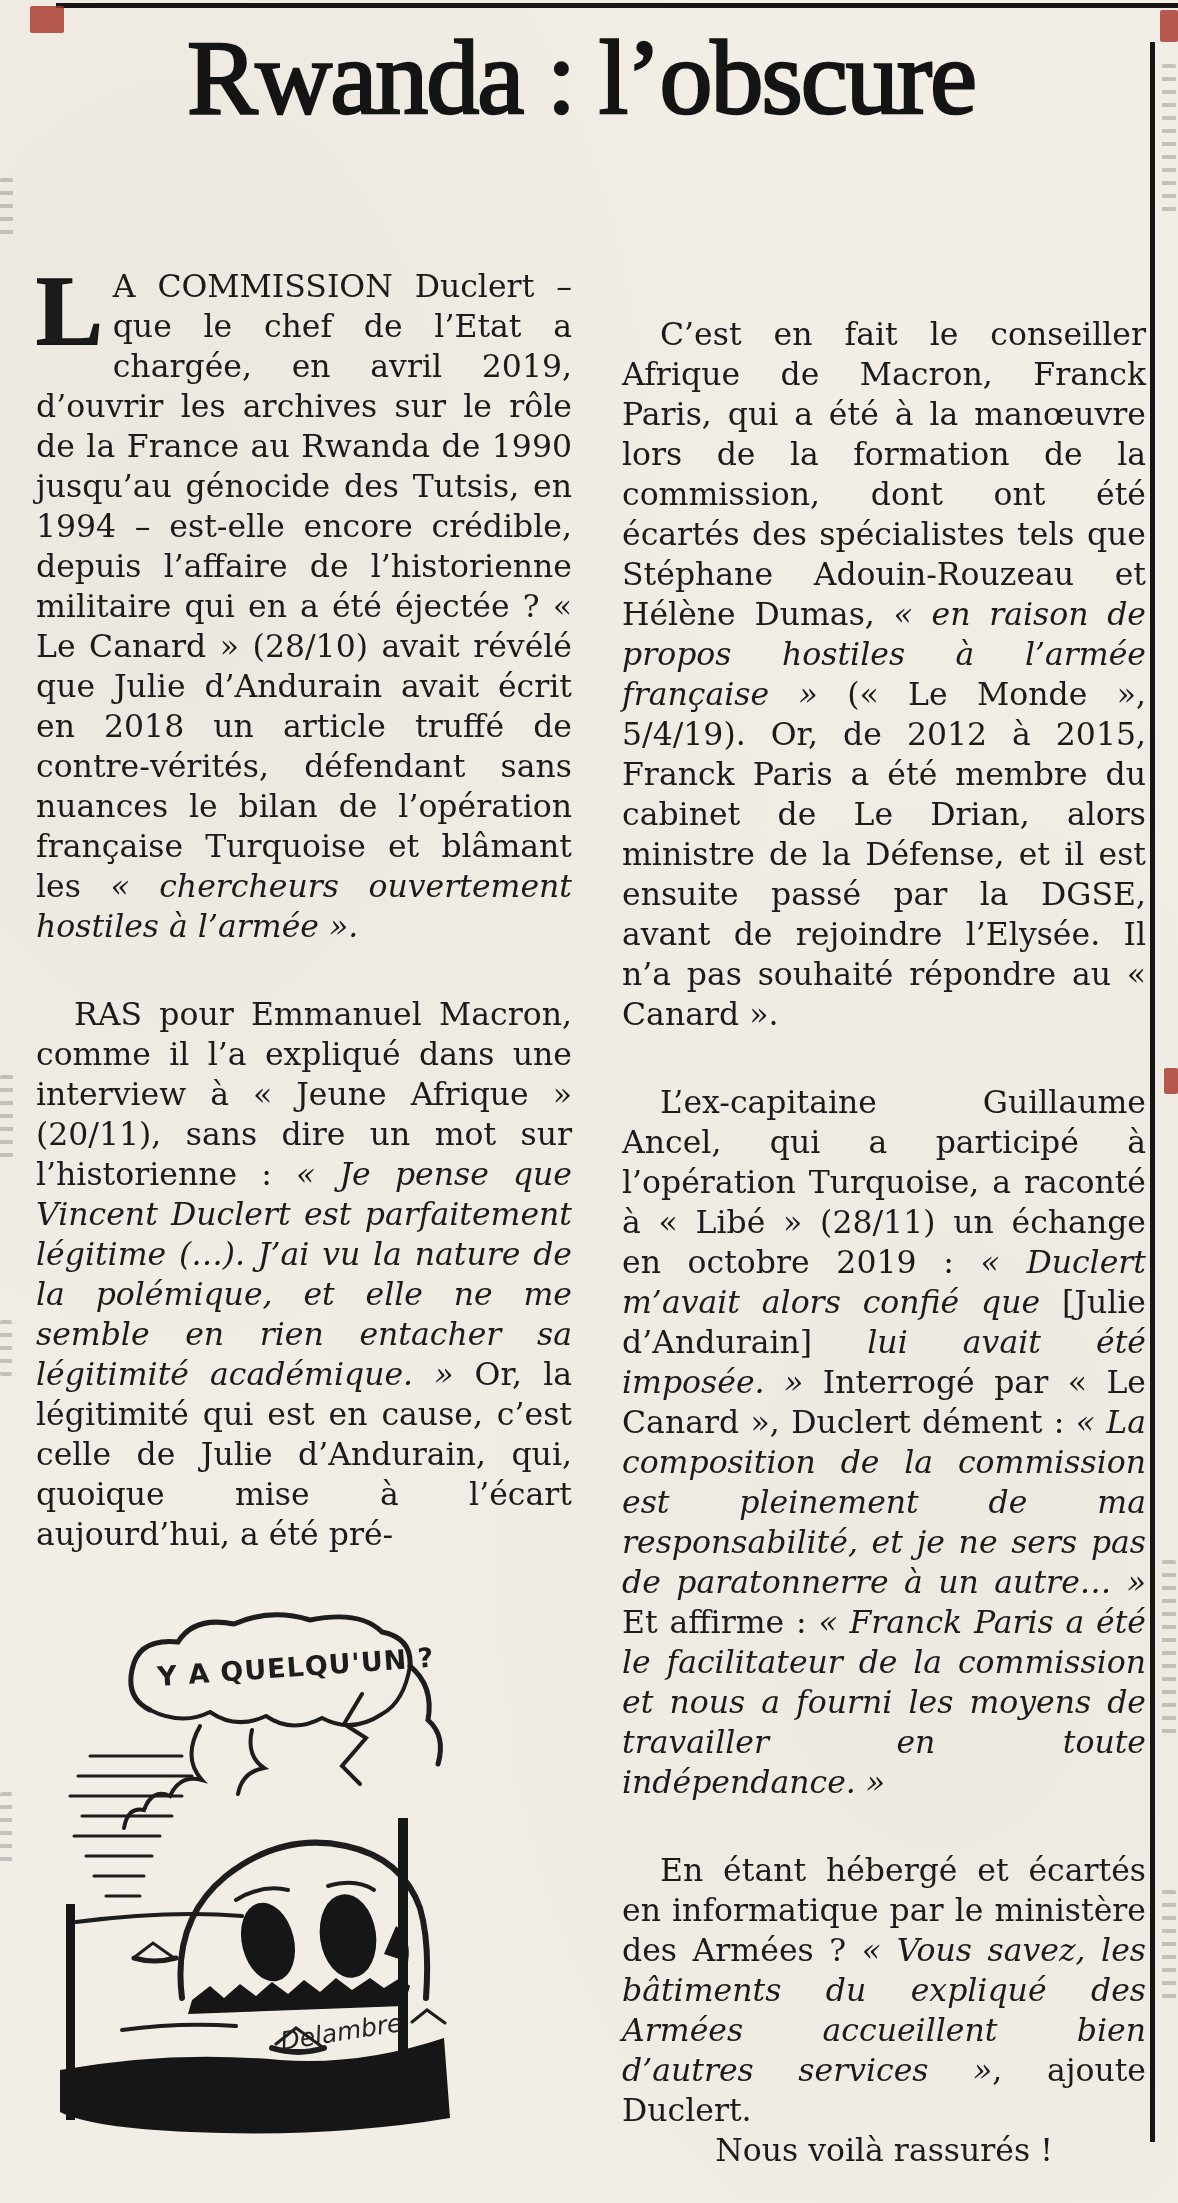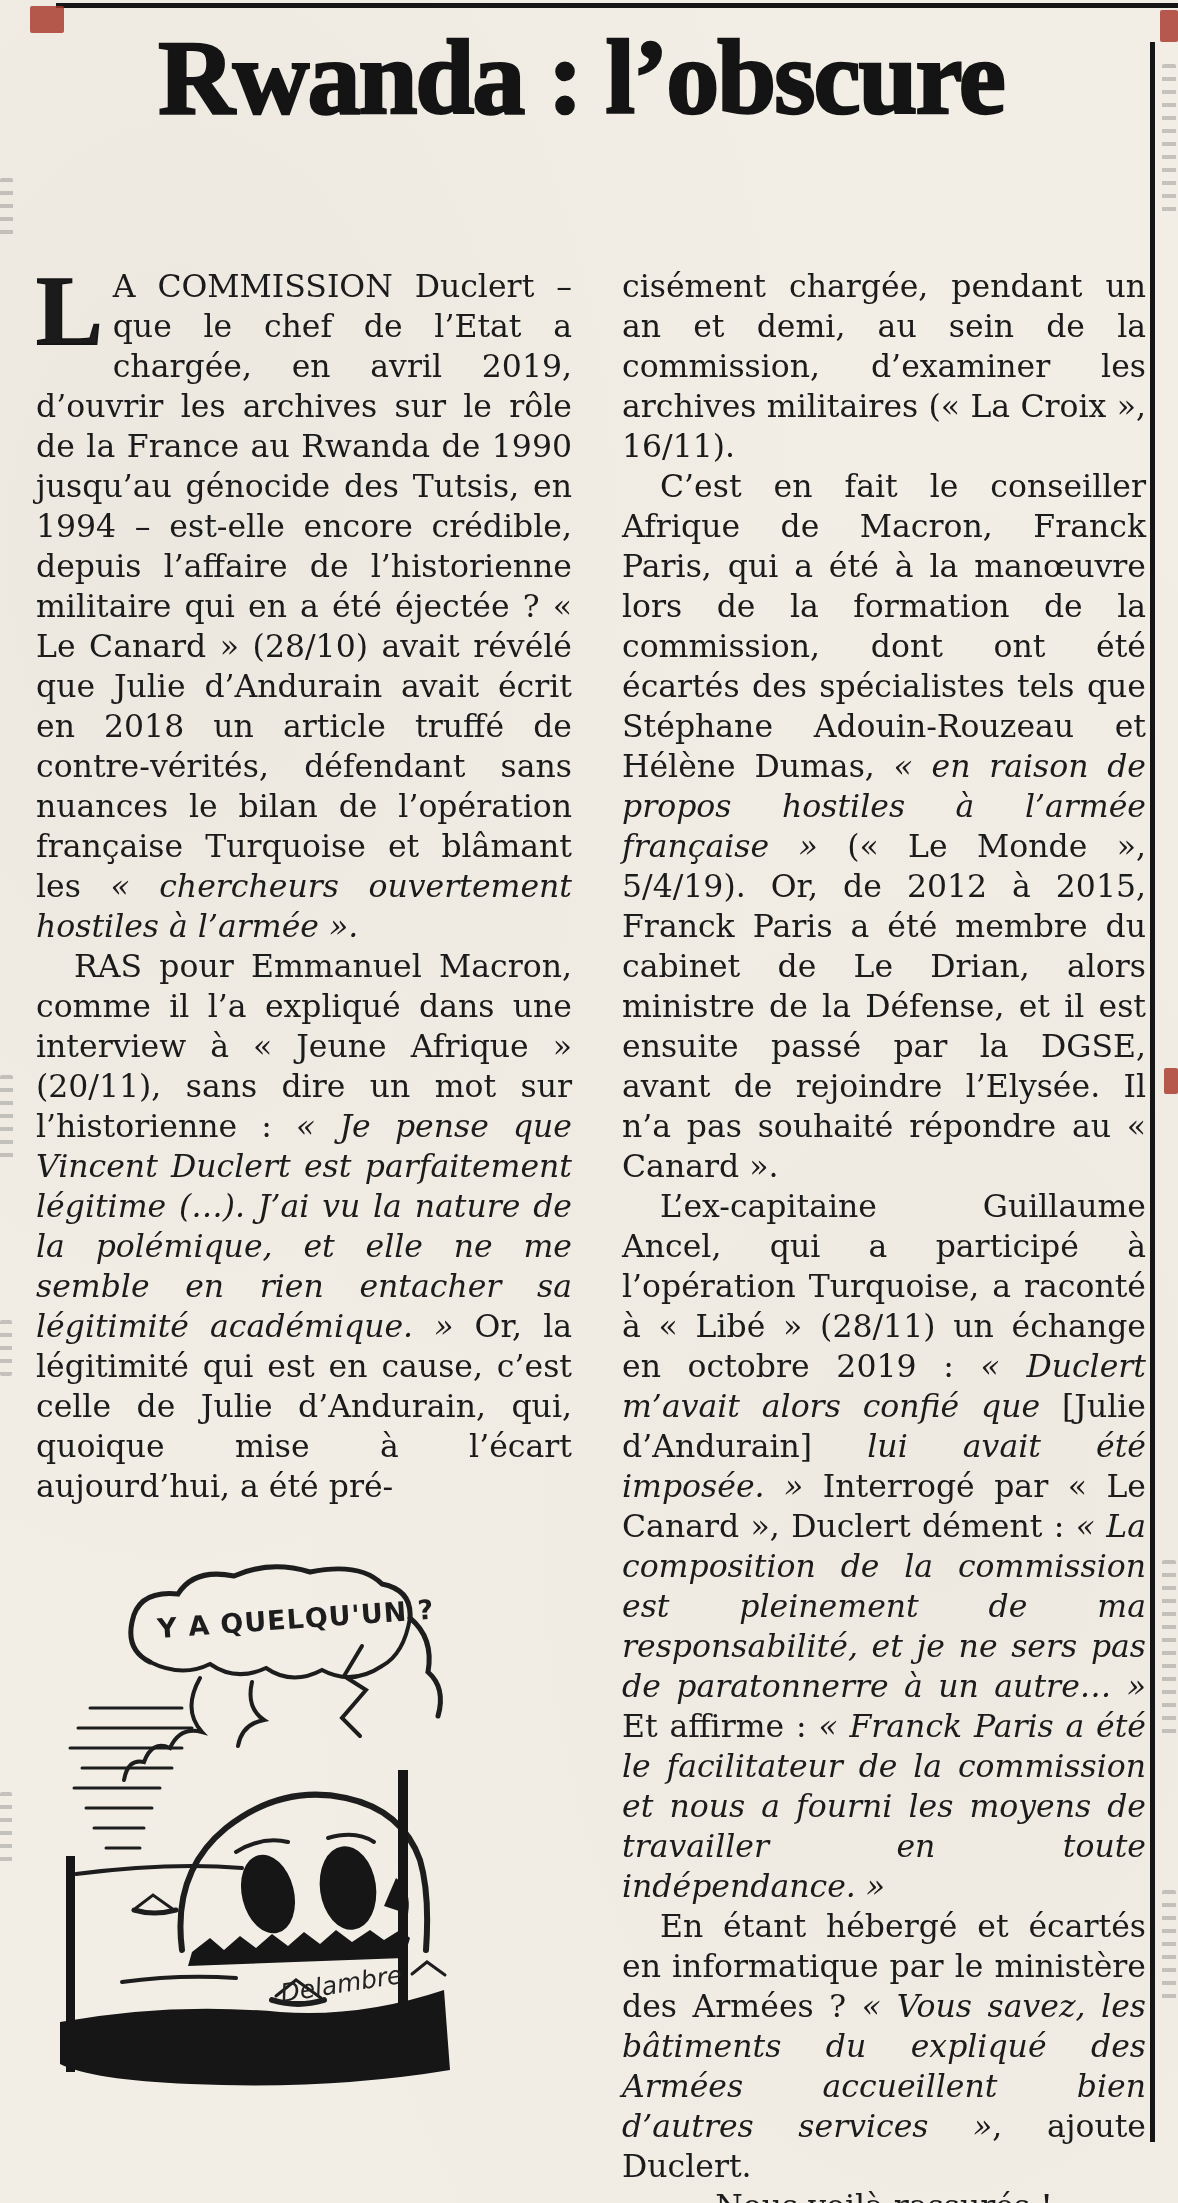--- a/index.html
+++ b/index.html
@@ -10,28 +10,28 @@
       radial-gradient(ellipse at 80% 70%, rgba(120,110,90,.04), transparent 50%),
       #f2eee6;
     font-family:"DejaVu Serif","Liberation Serif",serif;
     color:#1b1b1b;
   }
   .top-rule{position:absolute;left:56px;top:3px;right:0;height:5px;background:#161616;}
   .right-rule{position:absolute;left:1150px;top:42px;width:5px;height:2100px;background:#161616;}
   .headline{
     position:absolute;left:18px;right:34px;top:20px;margin:0;
     text-align:center;font-family:"Liberation Serif","DejaVu Serif",serif;
-    font-weight:bold;font-size:106px;line-height:1.09;letter-spacing:-2px;
+    font-weight:normal;font-size:106px;line-height:1.09;letter-spacing:-2px;
     color:#141414;-webkit-text-stroke:2.5px #141414;
   }
   .col{position:absolute;top:266px;font-size:31.5px;line-height:40px;text-align:justify;}
   .col-left{left:36px;width:536px;}
   .col-right{left:622px;width:524px;}
   .col p{margin:0;}
-  .col p.indent{text-indent:38px;}
+  .col p.indent{text-indent:38px;margin-top:48px;}
   .col p.align-center{text-align:center;text-indent:0;}
   .col em{font-style:italic;}
   .dropcap{
     float:left;font-family:"Liberation Serif",serif;font-weight:bold;
     font-size:100px;line-height:78px;padding:6px 10px 0 0;
     -webkit-text-stroke:1.5px #141414;
   }
   .cartoon{display:block;margin:44px 0 0 -6px;}
   .frag{position:absolute;}
   .frag-red{background:#a8372b;opacity:.82;border-radius:2px;}
@@ -115,21 +115,20 @@
         <path d="M246 446 l20 -16 25 18"></path>
         <path d="M242 450 q26 8 52 0" stroke-width="6"></path>
         <path d="M382 424 l15 -12 18 13"></path>
       </g>
       <text x="252" y="452" transform="rotate(-9 252 452)" font-family="DejaVu Sans, sans-serif" font-size="25" font-style="italic" fill="#222">Delambre</text>
     </svg>
   </div>
 
   <div class="col col-right">
     <div id="col-text-1">
-        <p><span>cisément chargée, pendant un an et demi, au sein de la commission, d’examiner les archives militaires (« La Croix », 16/11).</span></p>
         <p class="indent"><span>C’est en fait le conseiller Afrique de Macron, Franck Paris, qui a été à la manœuvre lors de la formation de la commission, dont ont été écartés des spécialistes tels que Stéphane Adouin-Rouzeau et Hélène Dumas, </span><em>« en raison de propos hostiles à l’armée française »</em><span> (« Le Monde », 5/4/19). Or, de 2012 à 2015, Franck Paris a été membre du cabinet de Le Drian, alors ministre de la Défense, et il est ensuite passé par la DGSE, avant de rejoindre l’Elysée. Il n’a pas souhaité répondre au « Canard ».</span></p>
         <p class="indent"><span>L’ex-capitaine Guillaume Ancel, qui a participé à l’opération Turquoise, a raconté à « Libé » (28/11) un échange en octobre 2019 : </span><em>« Duclert m’avait alors confié que </em><span>[Julie d’Andurain] </span><em>lui avait été imposée. »</em><span> Interrogé par « Le Canard », Duclert dément : </span><em>« La composition de la commission est pleinement de ma responsabilité, et je ne sers pas de paratonnerre à un autre… »</em><span> Et affirme : </span><em>« Franck Paris a été le facilitateur de la commission et nous a fourni les moyens de travailler en toute indépendance. »</em></p>
         <p class="indent"><span>En étant hébergé et écartés en informatique par le ministère des Armées ? </span><em>« Vous savez, les bâtiments du expliqué des Armées accueillent bien d’autres services »</em><span>, ajoute Duclert.</span></p>
         <p class="align-center"><span>Nous voilà rassurés !</span></p>
       </div>
   </div>
 
 </div>
 
 </body></html>

